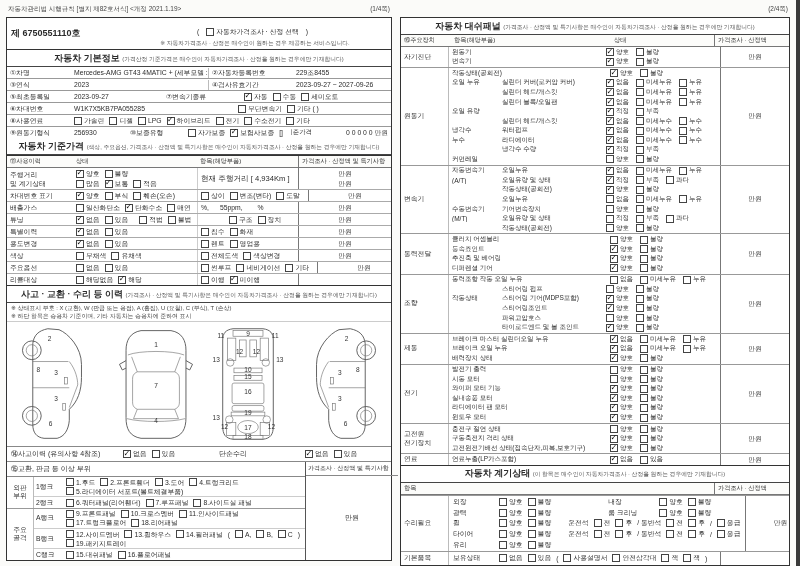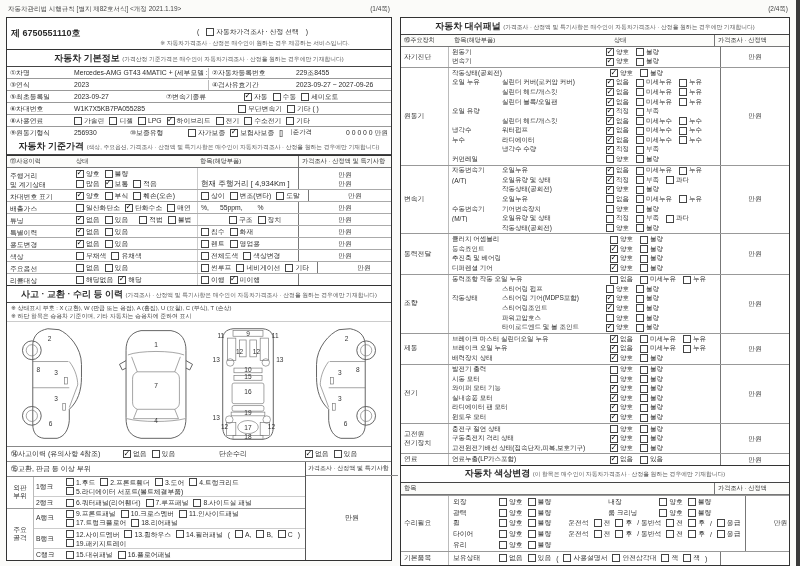--- a/index.html
+++ b/index.html
@@ -32,21 +32,21 @@
   .bc{padding:0 3px;display:flex;align-items:center;white-space:nowrap;overflow:hidden;}
   .bl{width:58px;flex:none;}
   .bval{flex:1;}
   .br-l{width:78px;flex:none;border-left:1px solid #bbb;}
   .br-v{width:92px;flex:none;}
   
   .chead{display:flex;border-top:1.5px solid #333;border-bottom:1px solid #777;font-size:6.2px;color:#333;background:#fcfcfa;}
   .chead>div{padding:1px 3px;}
   .crow{display:flex;border-top:1px solid #aaa;align-items:stretch;font-size:6.8px;}
   .crow:first-child{border-top:none;}
-  .cc{padding:0.5px 3px;display:flex;flex-direction:column;justify-content:flex-end;}
+  .cc{padding:0.5px 3px;display:flex;flex-direction:column;justify-content:center;}
   .clab{width:60px;flex:none;white-space:pre-line;line-height:9px;}
   .ca{width:118px;flex:none;}
   .cb2{flex:1;border-left:1px solid #ccc;}
   .cp{width:86px;flex:none;border-left:1px solid #777;align-items:center;font-size:6.8px;line-height:9.5px;}
   .cl{display:flex;align-items:center;line-height:10px;}
   .mileage{font-size:7.6px;}
   
   .accnotes{font-size:5.9px;color:#444;padding:1px 4px;line-height:8px;border-bottom:1px solid #ccc;}
   .diagrams{display:flex;justify-content:space-between;align-items:center;padding:2px 6px;height:120px;}
   .diagrams svg{display:block;}
@@ -1504,21 +1504,21 @@
                   <span>있음</span>
                 </span>
               </span>
             </div>
           </div>
           <div class="dsp">만원</div>
         </div>
       </div>
 
     <div class="sechdr" style="border-top:1.5px solid #333;">
-      <span>자동차 색상변경</span>
+      <span>자동차 계기상태</span>
       <span class="note">(이 항목은 매수인이 자동차가격조사 · 산정을 원하는 경우에만 기재합니다)</span>
     </div>
     <div class="dhead">
       <div style="flex:1;">항목</div>
       <div style="width:68px;flex:none;border-left:1px solid #777;">가격조사 · 산정액</div>
     </div>
     <div id="misc-body">
         <div class="msec">
           <div class="msn">수리필요</div>
           <div class="msr">

